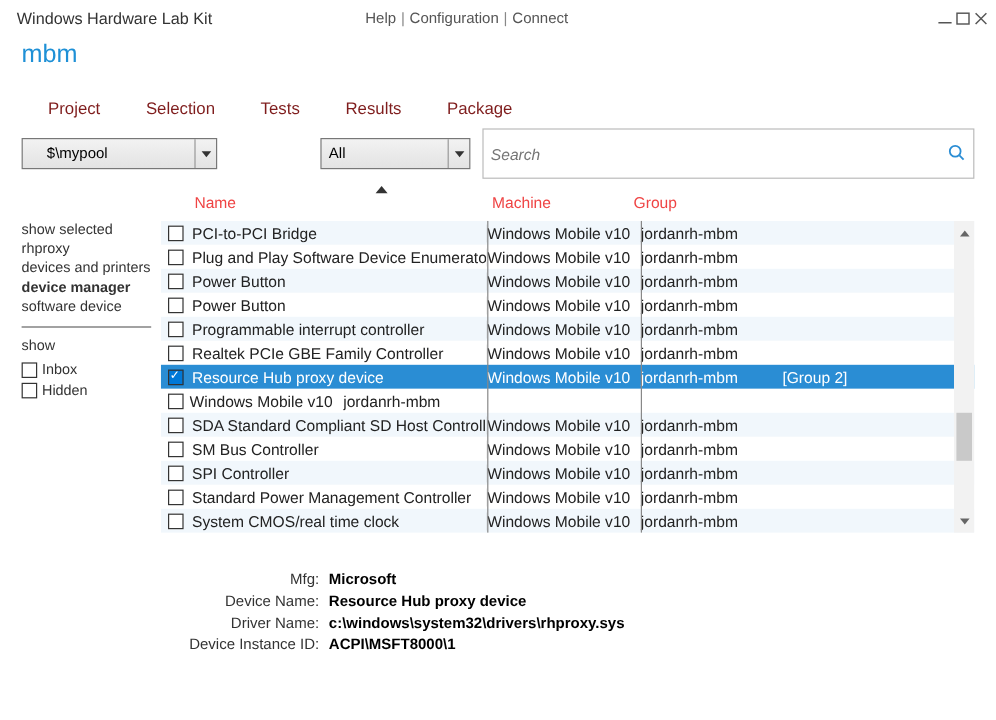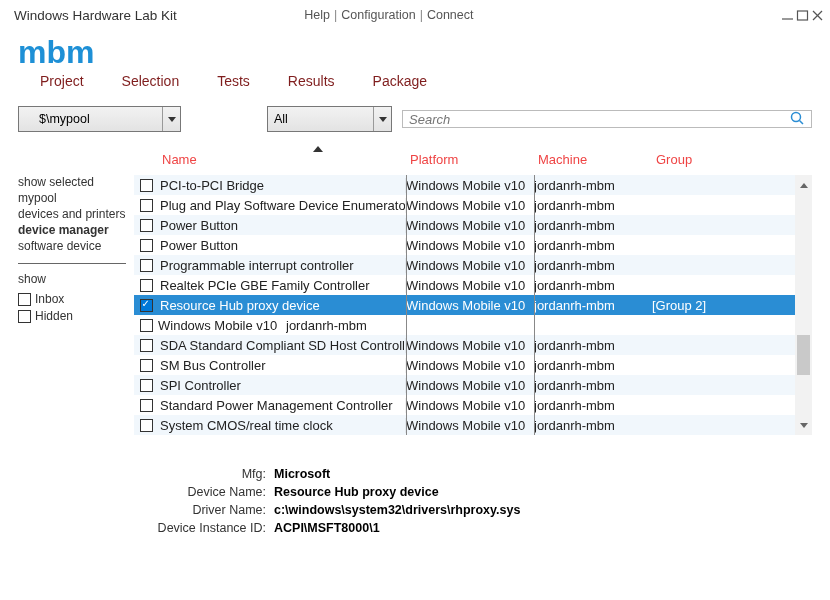--- a/index.html
+++ b/index.html
@@ -9,33 +9,33 @@
 .titlebar-title { flex: 0 0 auto; }
 .titlebar-spacer { flex: 1; }
 .titlebar-links { display: flex; gap: 4px; font-size: 12.5px; color: #555; padding-right:180px; }
 .titlebar-links .sep { color: #888; }
 .titlebar-link { cursor: pointer; }
 .win-btns { display: flex; gap: 2px; }
 .win-btn svg { width: 13px; height: 13px; display:block; }
 
 .app { padding: 4px 18px 10px 18px; position: relative; }
 
-.breadcrumb { font-size: 32px; color: #1e90d6; font-weight: 700; margin-bottom: 2px; }
+.breadcrumb { font-size: 21px; color: #1e90d6; font-weight: 400; margin-bottom: 24px; }
 
 .tabs { display: flex; gap: 38px; padding-left: 22px; border-bottom: 0; margin-bottom: 14px; }
 .tab { font-size: 14px; color: #7f1d1d; padding-bottom: 2px; cursor: pointer; }
 .tab.active { font-weight: normal; }
 
 .toolbar { display: flex; gap: 10px; align-items: center; height: 28px; margin-bottom: 14px; }
 .combo { background: linear-gradient(#f2f2f2,#e3e3e3); border: 1px solid #777; height: 26px; display: flex; align-items: center; justify-content: space-between; font-size: 12.5px; cursor:pointer; }
 .combo .arrow-box { width: 18px; height: 100%; border-left: 1px solid #999; display:flex; align-items:center; justify-content:center; }
 .combo .arrow-box::after { content: ""; border-left:4px solid transparent; border-right:4px solid transparent; border-top:5px solid #333; }
 .combo.pool { width: 163px; padding-left:20px;text-align:center; }
 .combo.filter { width: 125px; padding-left:6px; margin-left: 76px; }
-.searchbox { flex: 1; height: 18px; border: 1px solid #bbb; display:flex; align-items:center; padding: 0 6px; color:#888; font-style: italic; font-size: 13px; }
+.searchbox { flex: 1; height: 42px; border: 1px solid #bbb; display:flex; align-items:center; padding: 0 6px; color:#888; font-style: italic; font-size: 13px; }
 .searchbox input { border:none; outline:none; flex:1; font-style:italic; color:#888; font-size:13px; background:transparent; }
 .search-icon svg { width:16px; height:16px; }
 
 .mainrow { display: flex; gap: 8px; }
 
 .sidebar { width: 108px; font-size: 12px; color: #333; padding-top: 28px; }
 .sidebar .link { margin-bottom: 2px; cursor: pointer; }
 .sidebar .link.bold { font-weight: bold; }
 .sidebar hr { border: none; border-top: 1px solid #666; margin: 10px 0 8px 0; }
 .sidebar .section-label { margin-bottom: 6px; }
@@ -144,21 +144,21 @@
             <line x1="10.5" y1="10.5" x2="14" y2="14" stroke="#2a8dd4" stroke-width="1.5"></line>
           </svg>
       </span>
     </div>
   </div>
 
   <div class="mainrow">
     <div class="sidebar">
       <div id="sidebar-views">
           <div class="link">show selected</div>
-          <div class="link">mypool</div>
+          <div class="link">rhproxy</div>
           <div class="link">devices and printers</div>
           <div class="link bold">device manager</div>
           <div class="link">software device</div>
         </div>
       <hr>
       <div class="section-label">show</div>
       <div id="sidebar-show">
           <div class="chk-row">
             <div class="chk"></div>
             <span>Inbox</span>
@@ -166,21 +166,20 @@
           <div class="chk-row">
             <div class="chk"></div>
             <span>Hidden</span>
           </div>
         </div>
     </div>
 
     <div class="grid-wrap">
       <div class="grid-head">
         <div class="col col-name sort-mark">Name</div>
-        <div class="col col-platform">Platform</div>
         <div class="col col-machine">Machine</div>
         <div class="col col-group">Group</div>
       </div>
       <div class="grid-body" id="grid-body">
         <div class="row even">
             <div class="cell-chk">
               <div class="chk"></div>
             </div>
             <div class="cell-name">PCI-to-PCI Bridge</div>
             <div class="cell-platform">Windows Mobile v10</div>

